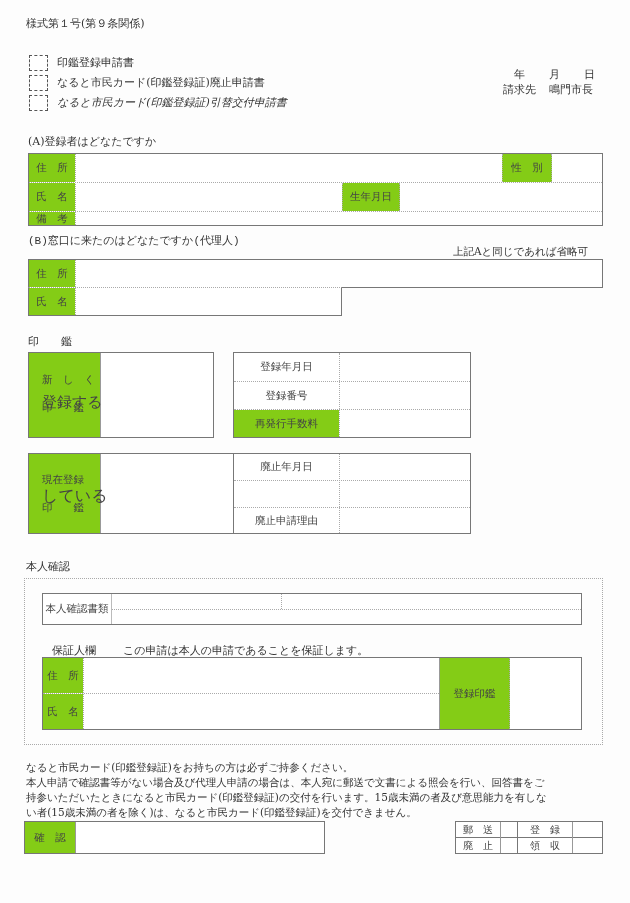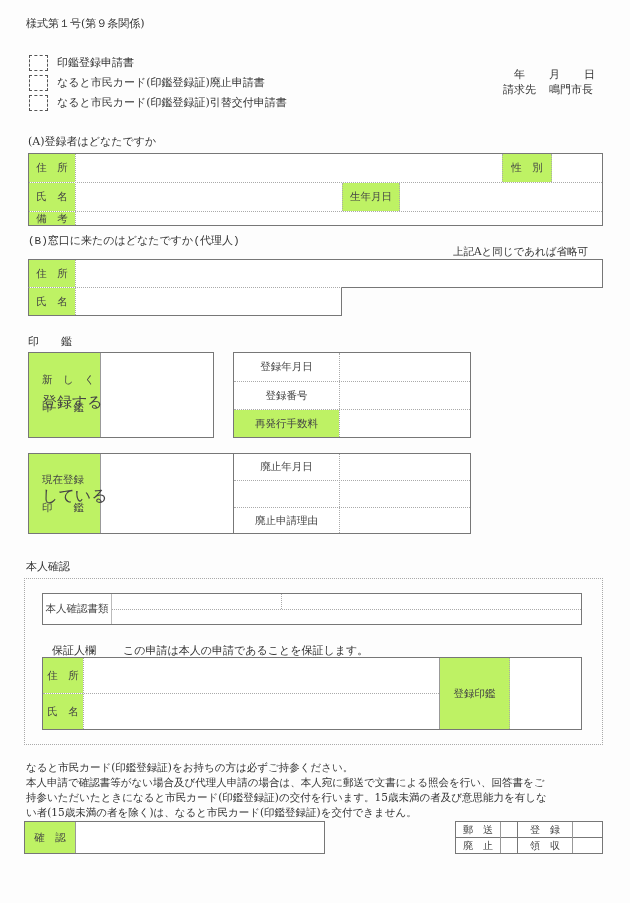--- a/index.html
+++ b/index.html
@@ -2,40 +2,40 @@
 <html><head>
 <meta charset="utf-8">
 <style>
   * { box-sizing: border-box; margin: 0; padding: 0; }
   html, body { width: 630px; height: 903px; background: #fdfdfd; overflow: hidden; }
   body { position: relative; font-family: "DejaVu Serif", "Liberation Serif", serif; font-size: 11px; color: #333; }
   .abs { position: absolute; }
   .txt { white-space: nowrap; line-height: 1; }
   .box { position: absolute; border: 1px solid #777; background: #fff; }
   .cell { position: absolute; display: flex; align-items: center; justify-content: center; font-size: 10.5px; color: #444; white-space: nowrap; }
-  .gray { background: #bef264; }
+  .gray { background: #84cc16; }
   .hline { position: absolute; height: 0; border-top: 1px dotted #aaa; }
   .vline { position: absolute; width: 0; border-left: 1px dotted #aaa; }
   .vsolid { position: absolute; width: 0; border-left: 1px solid #999; }
   .hsolid { position: absolute; height: 0; border-top: 1px solid #999; }
   .checkbox { position: absolute; width: 19px; height: 16px; border: 1px dashed #555; background: #fff; }
   .note { position: absolute; left: 26px; font-size: 10.5px; line-height: 15px; color: #333; }
   input.field { position: absolute; border: none; background: transparent; outline: none; font-family: "DejaVu Serif", serif; font-size: 10px; padding: 0 4px; }
 </style>
 </head>
 <body>
 
 <div class="abs txt" style="left:26px; top:18px; font-size:11px;">様式第１号(第９条関係)</div>
 
 <div class="checkbox" style="left:29px; top:55px;"></div>
 <div class="abs txt" style="left:57px; top:57px;">印鑑登録申請書</div>
 <div class="checkbox" style="left:29px; top:75px;"></div>
 <div class="abs txt" style="left:57px; top:77px;">なると市民カード(印鑑登録証)廃止申請書</div>
 <div class="checkbox" style="left:29px; top:95px;"></div>
-<div class="abs txt" style="left:57px; top:97px;">なると市民カード(印鑑登録証)引替交付申請書</div>
+<div class="abs txt" style="left:57px; top:97px;font-style:italic;">なると市民カード(印鑑登録証)引替交付申請書</div>
 
 <div class="abs txt" style="left:514px; top:69px;">年</div>
 <div class="abs txt" style="left:549px; top:69px;">月</div>
 <div class="abs txt" style="left:584px; top:69px;">日</div>
 <div class="abs txt" style="left:503px; top:84px;">請求先</div>
 <div class="abs txt" style="left:549px; top:84px;">鳴門市長</div>
 
 <div class="abs txt" style="left:28px; top:136px;">(A)登録者はどなたですか</div>
 <div class="box" style="left:28px; top:153px; width:575px; height:73px;">
   <div class="cell gray" style="left:0; top:0; width:46px; height:28px;">住　所</div>

